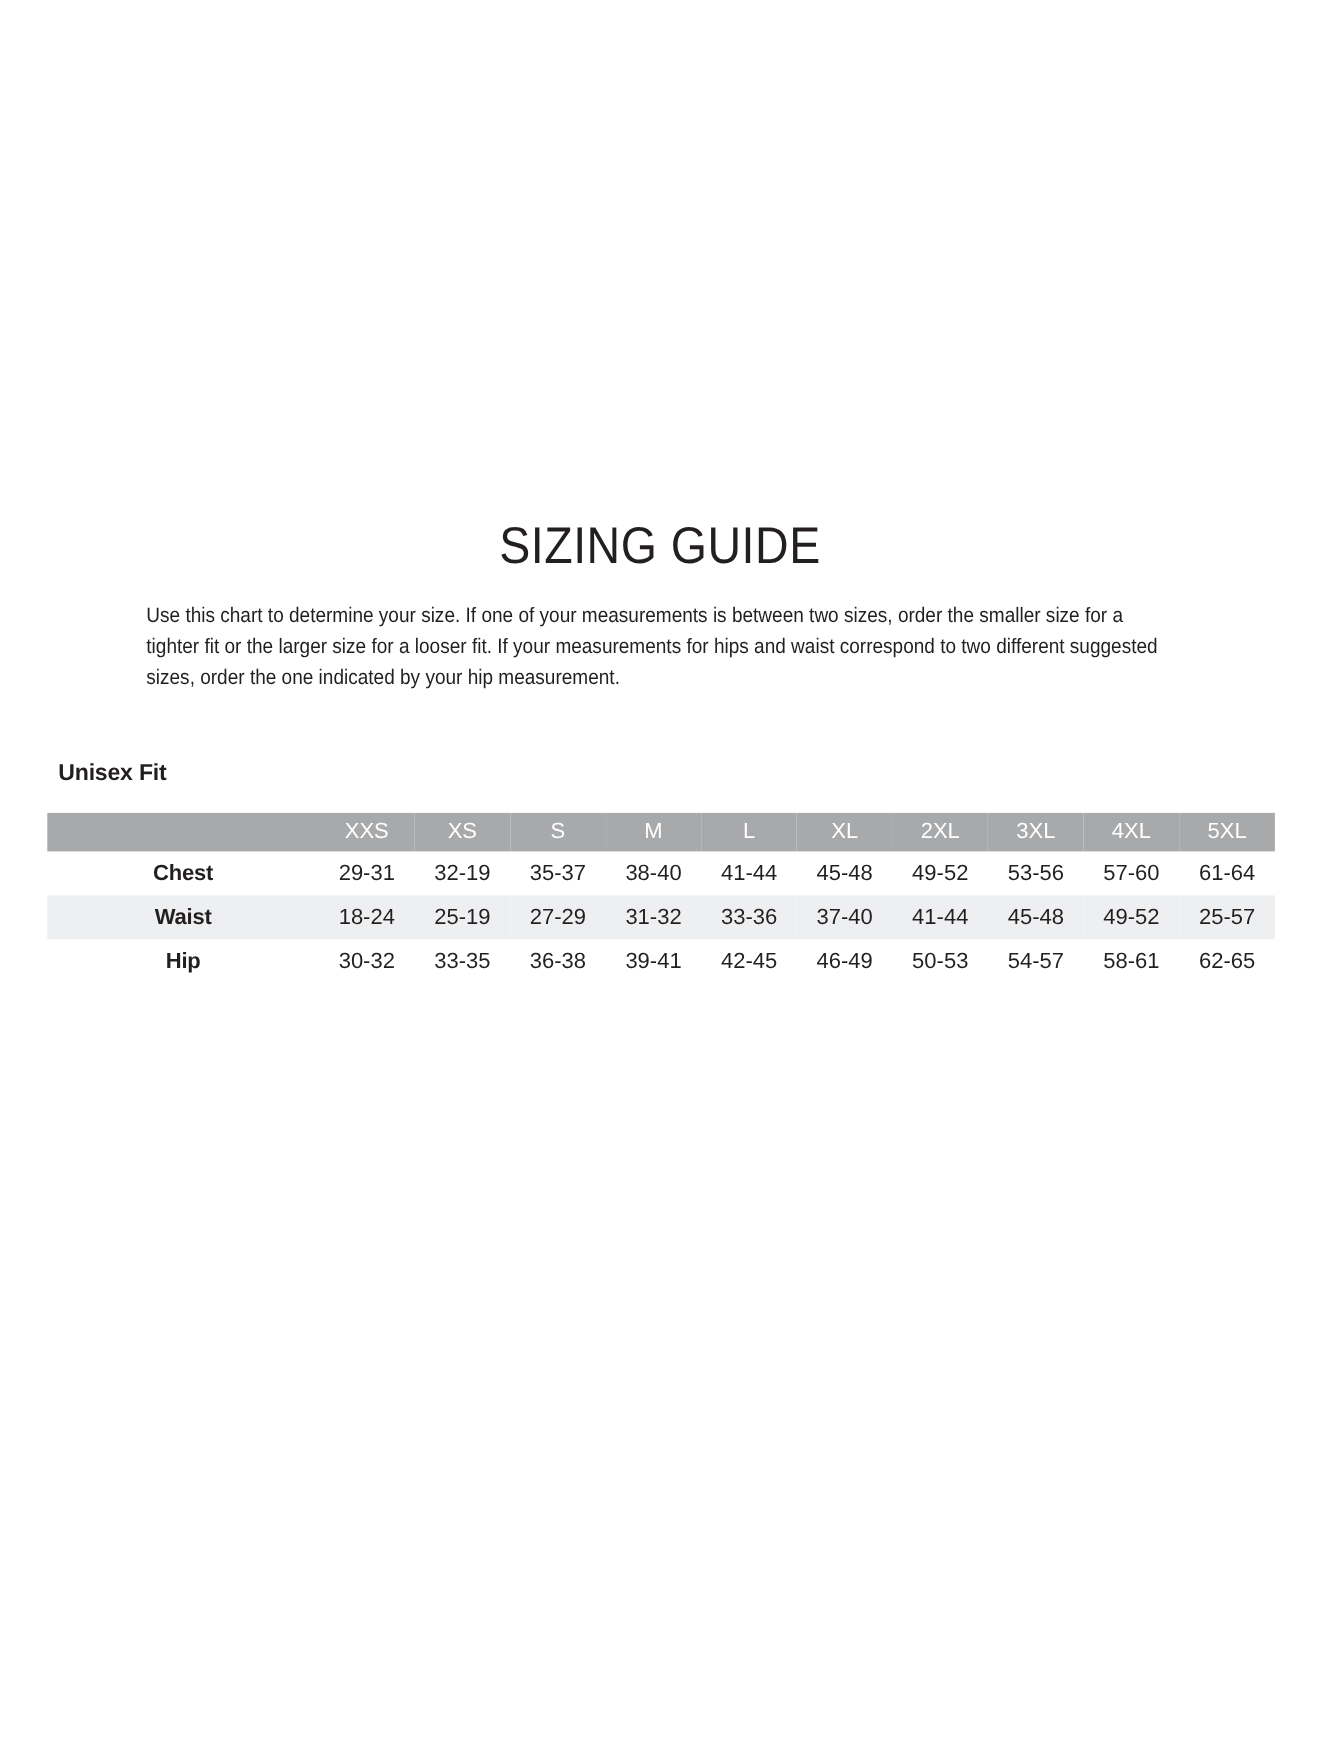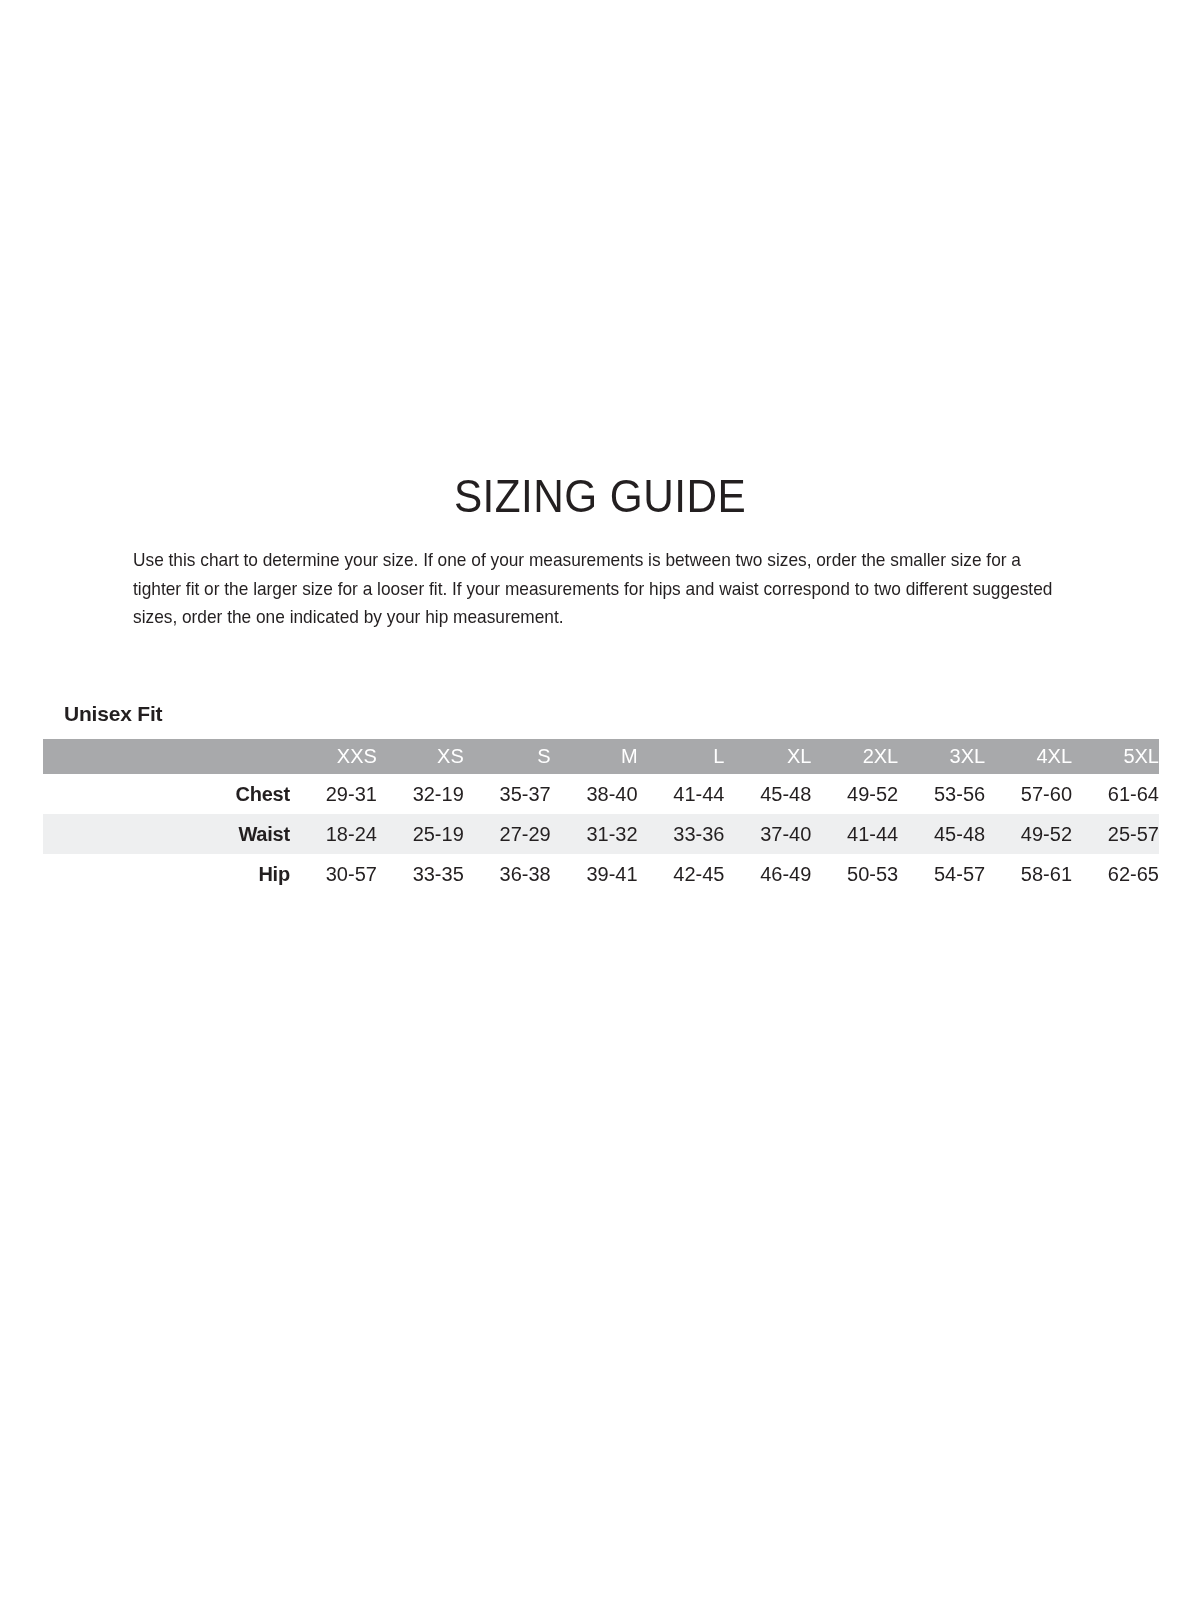--- a/index.html
+++ b/index.html
@@ -43,41 +43,41 @@
     line-height: 28.5px;
     letter-spacing: 0;
     transform: scaleX(0.91);
     transform-origin: left top;
     color: var(--ink, #231f20);
   }
   .section-heading {
     position: absolute;
     top: 690px;
     left: 52px;
-    margin: 12px;
+    margin: 1px;
     font-size: 21px;
     line-height: 24px;
     font-weight: 700;
     letter-spacing: -0.2px;
     color: var(--ink, #231f20);
   }
   table.size-table {
     position: absolute;
     top: 739px;
     left: 43px;
     width: 1116px;
     border-collapse: collapse;
     table-layout: fixed;
     font-size: 20px;
   }
   table.size-table col.label-col { width: 247px; }
   table.size-table th,
   table.size-table td {
     padding: 0;
-    text-align: right;
+    text-align: center;
     vertical-align: middle;
     border: none;
     white-space: nowrap;
   }
   table.size-table thead tr { height: 35px; }
   table.size-table thead th {
     background: var(--header-bg, #a8a9ab);
     color: var(--header-text, #ffffff);
     font-weight: 400;
     font-size: 20px;
@@ -141,21 +141,21 @@
           <td>31-32</td>
           <td>33-36</td>
           <td>37-40</td>
           <td>41-44</td>
           <td>45-48</td>
           <td>49-52</td>
           <td>25-57</td>
         </tr>
         <tr>
           <th class="row-label">Hip</th>
-          <td>30-57</td>
+          <td>30-32</td>
           <td>33-35</td>
           <td>36-38</td>
           <td>39-41</td>
           <td>42-45</td>
           <td>46-49</td>
           <td>50-53</td>
           <td>54-57</td>
           <td>58-61</td>
           <td>62-65</td>
         </tr>

